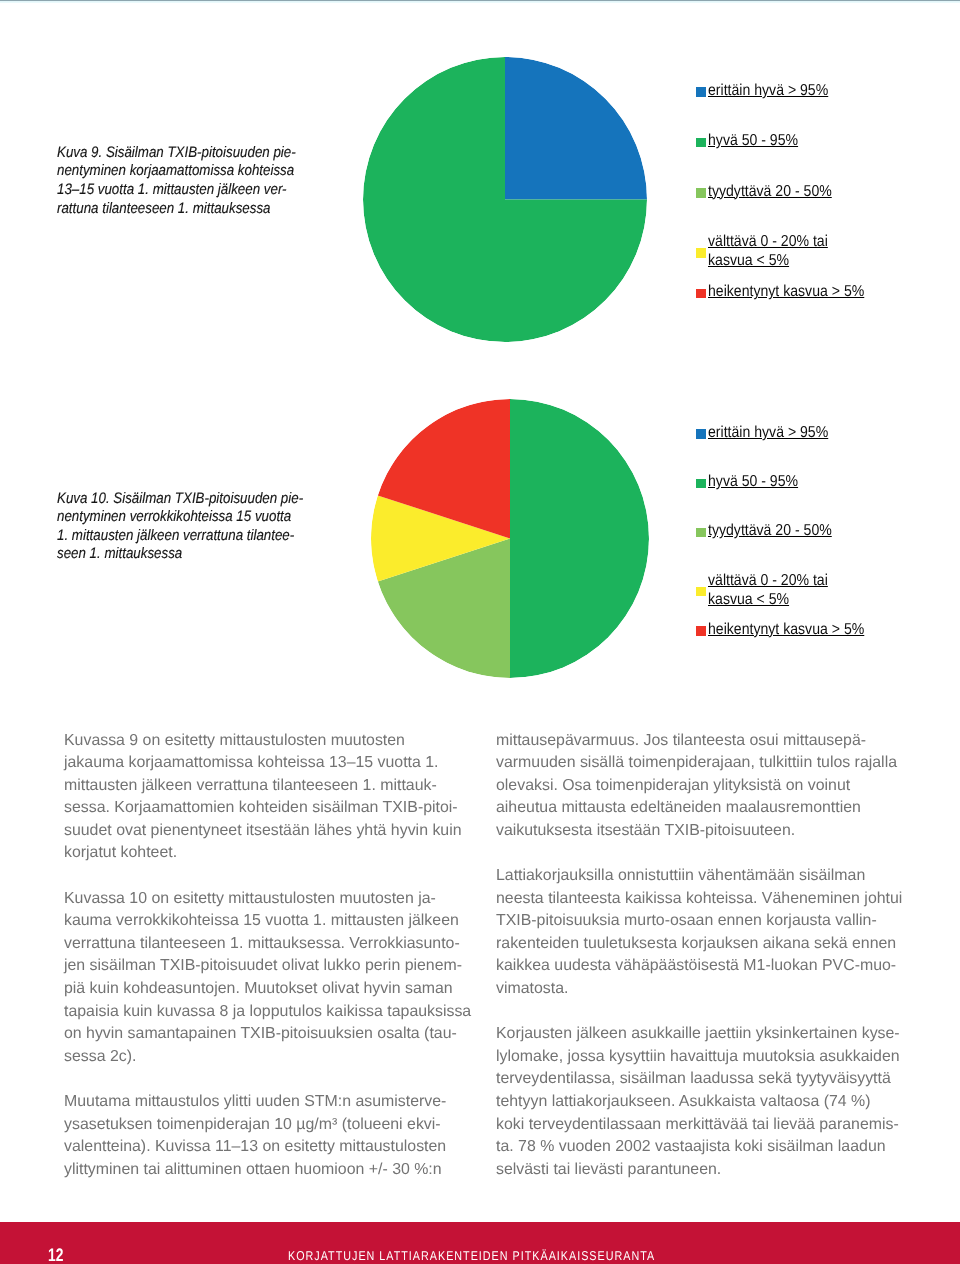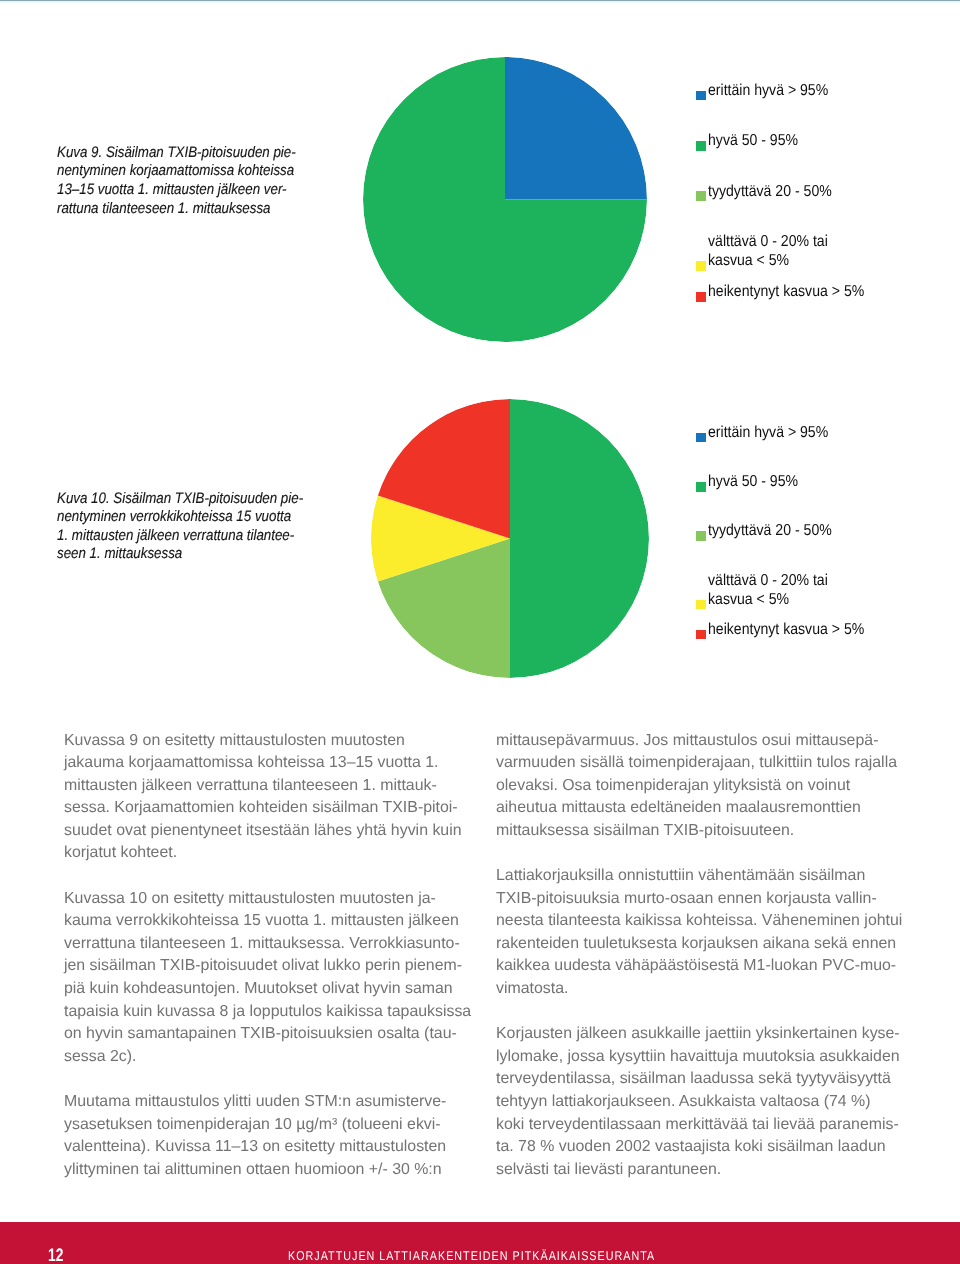--- a/index.html
+++ b/index.html
@@ -3,21 +3,21 @@
 <meta charset="utf-8">
 <style>
   html,body{margin:0;padding:0;}
   body{width:960px;height:1264px;background:#fff;font-family:"Liberation Sans",sans-serif;overflow:hidden;position:relative;
     -webkit-font-smoothing:antialiased;-moz-osx-font-smoothing:grayscale;text-rendering:geometricPrecision;}
   .page{position:absolute;inset:0;filter:opacity(100%);}
   .topline{position:absolute;left:0;top:0;width:960px;height:3px;background:linear-gradient(to bottom,#8da5ae 0px,#8da5ae 1px,#dff4f8 1px,#effcfd 3px);}
   .caption{position:absolute;font-family:"Liberation Sans",sans-serif;font-style:italic;font-weight:400;font-size:15.2px;line-height:18.6px;color:#161616;
     transform:scaleX(0.878);transform-origin:0 0;-webkit-text-stroke:0.15px #161616;}
   .legend{position:absolute;}
-  .legend-item{position:absolute;display:flex;align-items:flex-end;white-space:nowrap;}
+  .legend-item{position:absolute;display:flex;align-items:center;white-space:nowrap;text-decoration:underline;}
   .legend-item .legend-label{margin-top:-3.1px;}
   .swatch{width:9.5px;height:9.5px;flex:0 0 auto;margin-top:0px;}
   .legend-label{margin-left:2.3px;font-size:15.8px;line-height:19.4px;color:#101010;white-space:pre;display:inline-block;transform:scaleX(0.892);transform-origin:0 50%;}
   .pie{position:absolute;border-radius:50%;}
   .col{position:absolute;font-size:15.9px;line-height:22.6px;color:#737373;text-align:left;hyphens:manual;-webkit-hyphens:manual;}
   .col p{margin:0 0 22.6px 0;}
   .tline{display:block;white-space:pre;}
   .footer{position:absolute;left:0;bottom:0;width:960px;height:42px;background:#c41236;}
   .pageno{position:absolute;left:48px;bottom:-2px;color:#fff;font-size:18.2px;font-weight:700;letter-spacing:0px;transform-origin:0 50%;transform:scaleX(0.76);}
   .footertext{position:absolute;left:288px;bottom:1px;color:#fff;font-size:12.8px;letter-spacing:1.2px;white-space:nowrap;transform-origin:0 50%;transform:scaleX(0.84);}
@@ -119,30 +119,30 @@
       </p>
       <p>
         <span class="tline">Muutama mittaustulos ylitti uuden STM:n asumisterve-</span>
         <span class="tline">ysasetuksen toimenpiderajan 10 µg/m³ (tolueeni ekvi-</span>
         <span class="tline">valentteina). Kuvissa 11–13 on esitetty mittaustulosten</span>
         <span class="tline">ylittyminen tai alittuminen ottaen huomioon +/- 30 %:n</span>
       </p>
     </div>
   <div class="col" style="left:496px;top:729.5px;width:412px;">
       <p>
-        <span class="tline">mittausepävarmuus. Jos mittaustulos osui mittausepä-</span>
+        <span class="tline">mittausepävarmuus. Jos tilanteesta osui mittausepä-</span>
         <span class="tline">varmuuden sisällä toimenpiderajaan, tulkittiin tulos rajalla</span>
         <span class="tline">olevaksi. Osa toimenpiderajan ylityksistä on voinut</span>
         <span class="tline">aiheutua mittausta edeltäneiden maalausremonttien</span>
-        <span class="tline">mittauksessa sisäilman TXIB-pitoisuuteen.</span>
+        <span class="tline">vaikutuksesta itsestään TXIB-pitoisuuteen.</span>
       </p>
       <p>
         <span class="tline">Lattiakorjauksilla onnistuttiin vähentämään sisäilman</span>
+        <span class="tline">neesta tilanteesta kaikissa kohteissa. Väheneminen johtui</span>
         <span class="tline">TXIB-pitoisuuksia murto-osaan ennen korjausta vallin-</span>
-        <span class="tline">neesta tilanteesta kaikissa kohteissa. Väheneminen johtui</span>
         <span class="tline">rakenteiden tuuletuksesta korjauksen aikana sekä ennen</span>
         <span class="tline">kaikkea uudesta vähäpäästöisestä M1-luokan PVC-muo-</span>
         <span class="tline">vimatosta.</span>
       </p>
       <p>
         <span class="tline">Korjausten jälkeen asukkaille jaettiin yksinkertainen kyse-</span>
         <span class="tline">lylomake, jossa kysyttiin havaittuja muutoksia asukkaiden</span>
         <span class="tline">terveydentilassa, sisäilman laadussa sekä tyytyväisyyttä</span>
         <span class="tline">tehtyyn lattiakorjaukseen. Asukkaista valtaosa (74 %)</span>
         <span class="tline">koki terveydentilassaan merkittävää tai lievää paranemis-</span>

